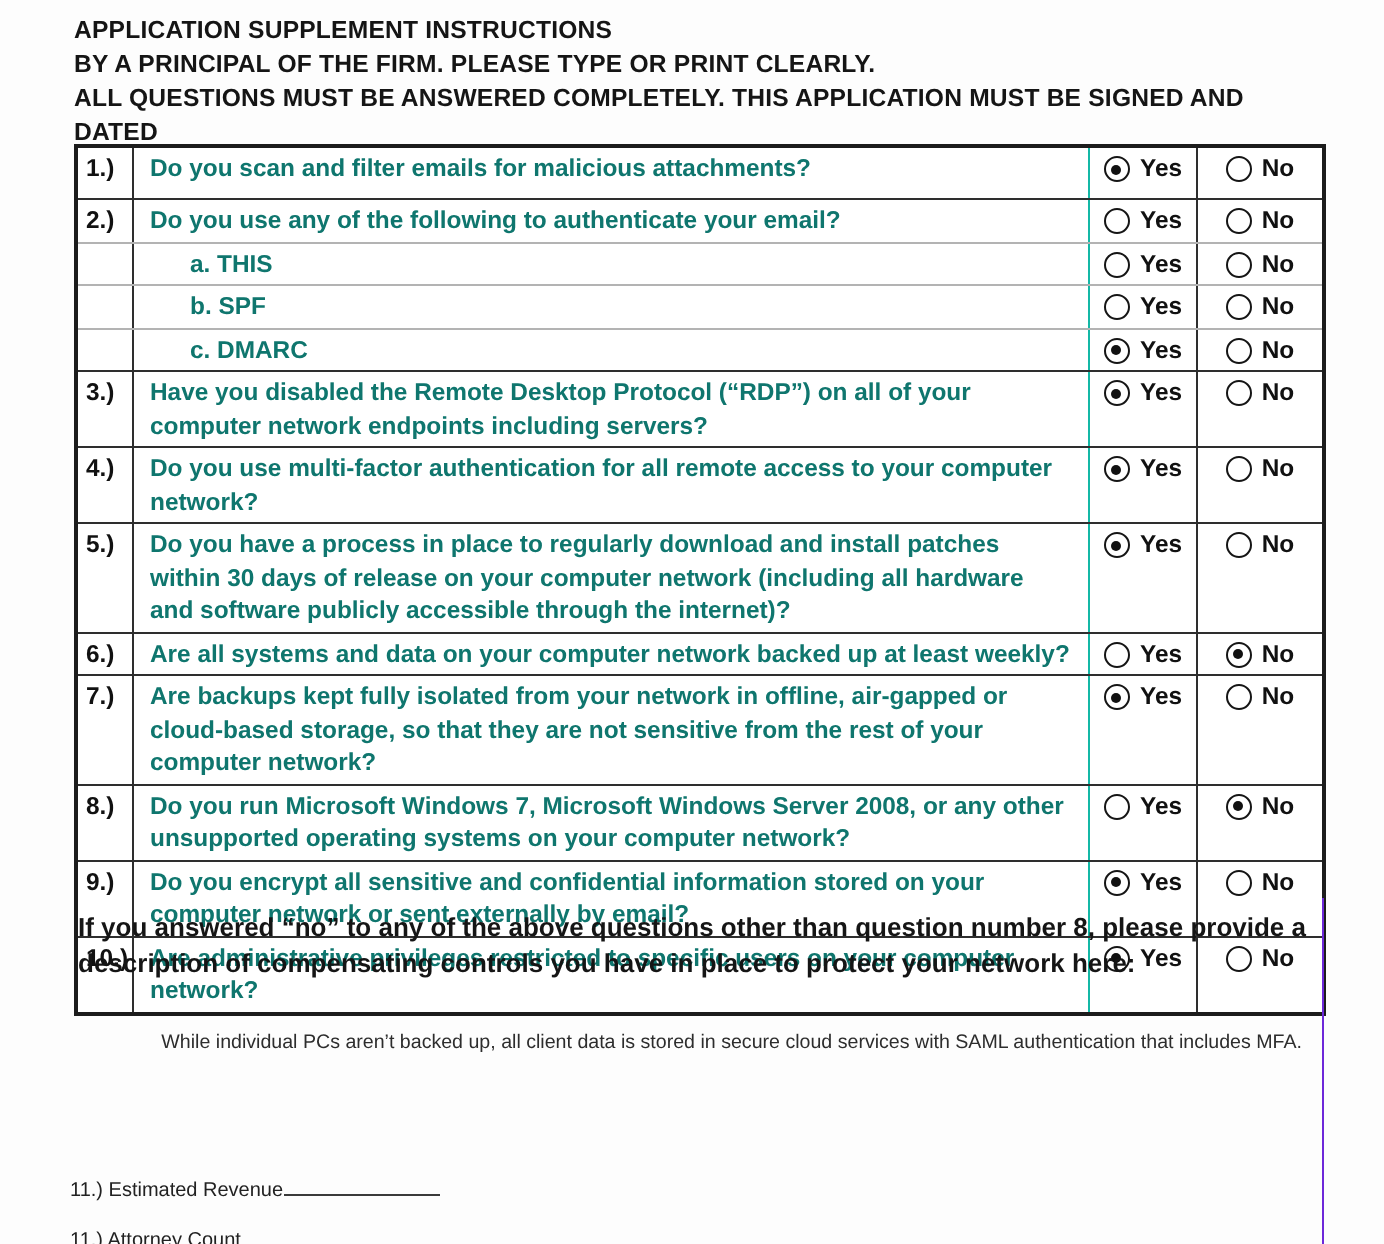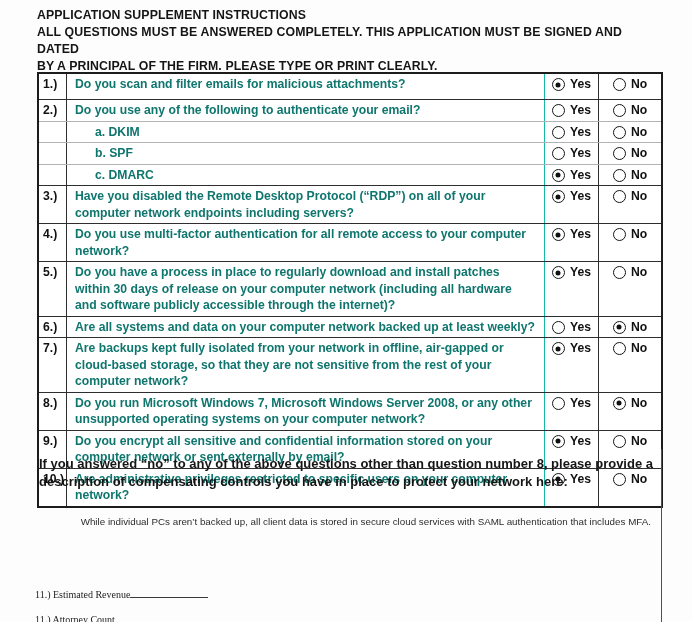--- a/index.html
+++ b/index.html
@@ -52,36 +52,36 @@
     border-right:1px solid #6d28d9; box-sizing:border-box;
   }
   .followup-text {
     position:absolute; top:6px; left:2px; width:614px;
     font-size:13px; font-weight:700; line-height:17.5px; color:#151515;
   }
   .answer-text {
     position:absolute; top:66px; left:-6px; width:620px;
     font-size:9.8px; font-weight:400; color:#2d2d2d; line-height:13px; cursor:text;text-align:right;
   }
-  .field-line { position:absolute; left:-2px; font-size:10px; font-weight:400; color:#222; white-space:nowrap;font-family:Liberation Serif, serif; }
+  .field-line { position:absolute; left:-2px; font-size:10px; font-weight:400; color:#222; white-space:nowrap; }
   .field-11 { top:138px; }
   .field-12 { top:163px; }
   .blank-line { display:inline-block; border-bottom:1px solid #3a3a3a; height:10px; vertical-align:baseline; cursor:text; }
   .blank-11 { width:78px; }
   .blank-12 { width:90px; }
 </style>
 </head>
 <body>
 
 <div class="page">
 
   <div class="header">
     <div class="header-line">APPLICATION SUPPLEMENT INSTRUCTIONS</div>
+    <div class="header-line">BY A PRINCIPAL OF THE FIRM. PLEASE TYPE OR PRINT CLEARLY.</div>
     <div class="header-line">ALL QUESTIONS MUST BE ANSWERED COMPLETELY. THIS APPLICATION MUST BE SIGNED AND DATED</div>
-    <div class="header-line">BY A PRINCIPAL OF THE FIRM. PLEASE TYPE OR PRINT CLEARLY.</div>
   </div>
 
   <div class="qtable">
     <div class="trow" style="min-height: 25px;">
       <div class="cell cell-num">1.)</div>
       <div class="cell cell-q">Do you scan and filter emails for malicious attachments?</div>
       <div class="cell cell-yes">
         <span class="radio checked"></span>
         <span class="opt-label">Yes</span>
       </div>
@@ -99,21 +99,21 @@
         <span class="opt-label">Yes</span>
       </div>
       <div class="cell cell-no">
         <span class="radio"></span>
         <span class="opt-label">No</span>
       </div>
     </div>
 
     <div class="trow sub" style="min-height: 17px;">
       <div class="cell cell-num"></div>
-      <div class="cell cell-q">a. DKIM</div>
+      <div class="cell cell-q">a. THIS</div>
       <div class="cell cell-yes">
         <span class="radio"></span>
         <span class="opt-label">Yes</span>
       </div>
       <div class="cell cell-no">
         <span class="radio"></span>
         <span class="opt-label">No</span>
       </div>
     </div>
 

